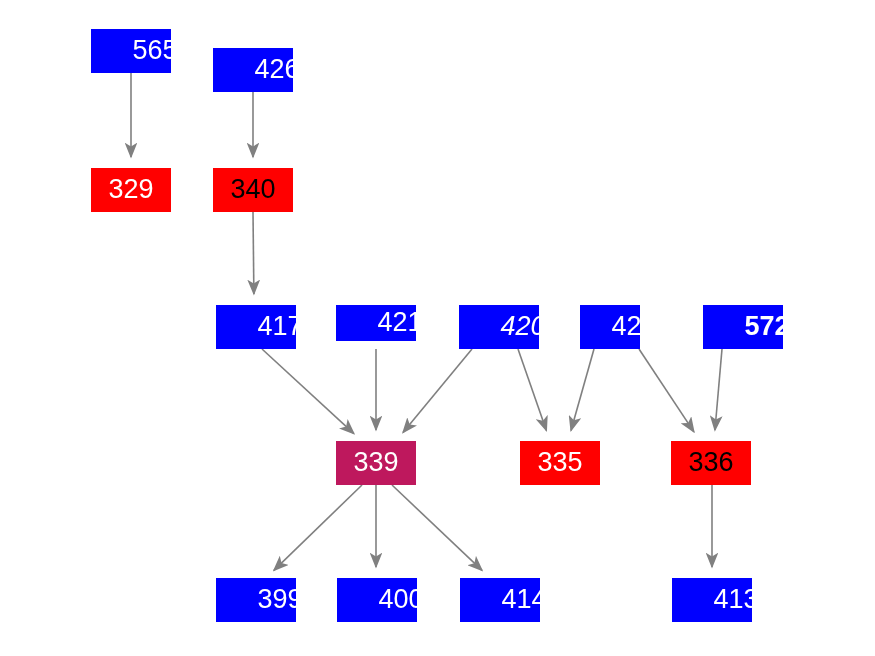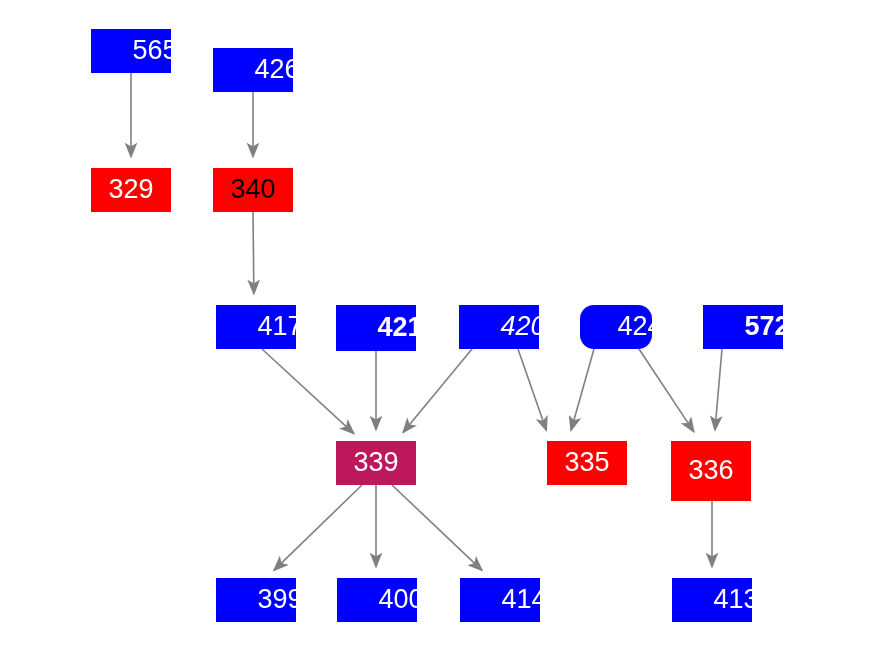--- a/index.html
+++ b/index.html
@@ -84,39 +84,39 @@
       </div>
       <div class="node red" style="left: 91px; top: 168px; width: 80px; height: 44px; background: rgb(255, 0, 0); color: rgb(255, 255, 255);">
         <span class="node-label">329</span>
       </div>
       <div class="node red" style="left: 213px; top: 168px; width: 80px; height: 44px; background: rgb(255, 0, 0); color: #000000;">
         <span class="node-label">340</span>
       </div>
       <div class="node blue" style="left: 216px; top: 305px; width: 80px; height: 44px; background: rgb(0, 0, 255); color: rgb(255, 255, 255);">
         <span class="node-label">417</span>
       </div>
-      <div class="node blue" style="left: 336px; top: 305px; width: 80px; height: 46px; background: rgb(0, 0, 255); color: rgb(255, 255, 255); font-weight: bold;">
+      <div class="node blue" style="left: 336px; top: 305px; width: 80px; height: 36px; background: rgb(0, 0, 255); color: rgb(255, 255, 255);">
         <span class="node-label">421</span>
       </div>
       <div class="node blue" style="left: 459px; top: 305px; width: 80px; height: 44px; background: rgb(0, 0, 255); color: rgb(255, 255, 255); font-style: italic;">
         <span class="node-label">420</span>
       </div>
-      <div class="node blue" style="left: 580px; top: 305px; width: 72px; height: 44px; background: rgb(0, 0, 255); color: rgb(255, 255, 255); border-radius: 14px;">
+      <div class="node blue" style="left: 580px; top: 305px; width: 60px; height: 44px; background: rgb(0, 0, 255); color: rgb(255, 255, 255);">
         <span class="node-label">424</span>
       </div>
       <div class="node blue" style="left: 703px; top: 305px; width: 80px; height: 44px; background: rgb(0, 0, 255); color: rgb(255, 255, 255); font-weight: bold;">
         <span class="node-label">572</span>
       </div>
       <div class="node red" style="left: 336px; top: 441px; width: 80px; height: 44px; background: #be185d; color: rgb(255, 255, 255);">
         <span class="node-label">339</span>
       </div>
-      <div class="node red" style="left: 520px; top: 441px; width: 80px; height: 44px; background: rgb(255, 0, 0); color: rgb(255, 255, 255); margin-left: 27px;">
+      <div class="node red" style="left: 520px; top: 441px; width: 80px; height: 44px; background: rgb(255, 0, 0); color: rgb(255, 255, 255);">
         <span class="node-label">335</span>
       </div>
-      <div class="node red" style="left: 671px; top: 441px; width: 80px; height: 60px; background: rgb(255, 0, 0); color: #ffffff;">
+      <div class="node red" style="left: 671px; top: 441px; width: 80px; height: 44px; background: rgb(255, 0, 0); color: #000000;">
         <span class="node-label">336</span>
       </div>
       <div class="node blue" style="left: 216px; top: 578px; width: 80px; height: 44px; background: rgb(0, 0, 255); color: rgb(255, 255, 255);">
         <span class="node-label">399</span>
       </div>
       <div class="node blue" style="left: 337px; top: 578px; width: 80px; height: 44px; background: rgb(0, 0, 255); color: rgb(255, 255, 255);">
         <span class="node-label">400</span>
       </div>
       <div class="node blue" style="left: 460px; top: 578px; width: 80px; height: 44px; background: rgb(0, 0, 255); color: rgb(255, 255, 255);">
         <span class="node-label">414</span>

